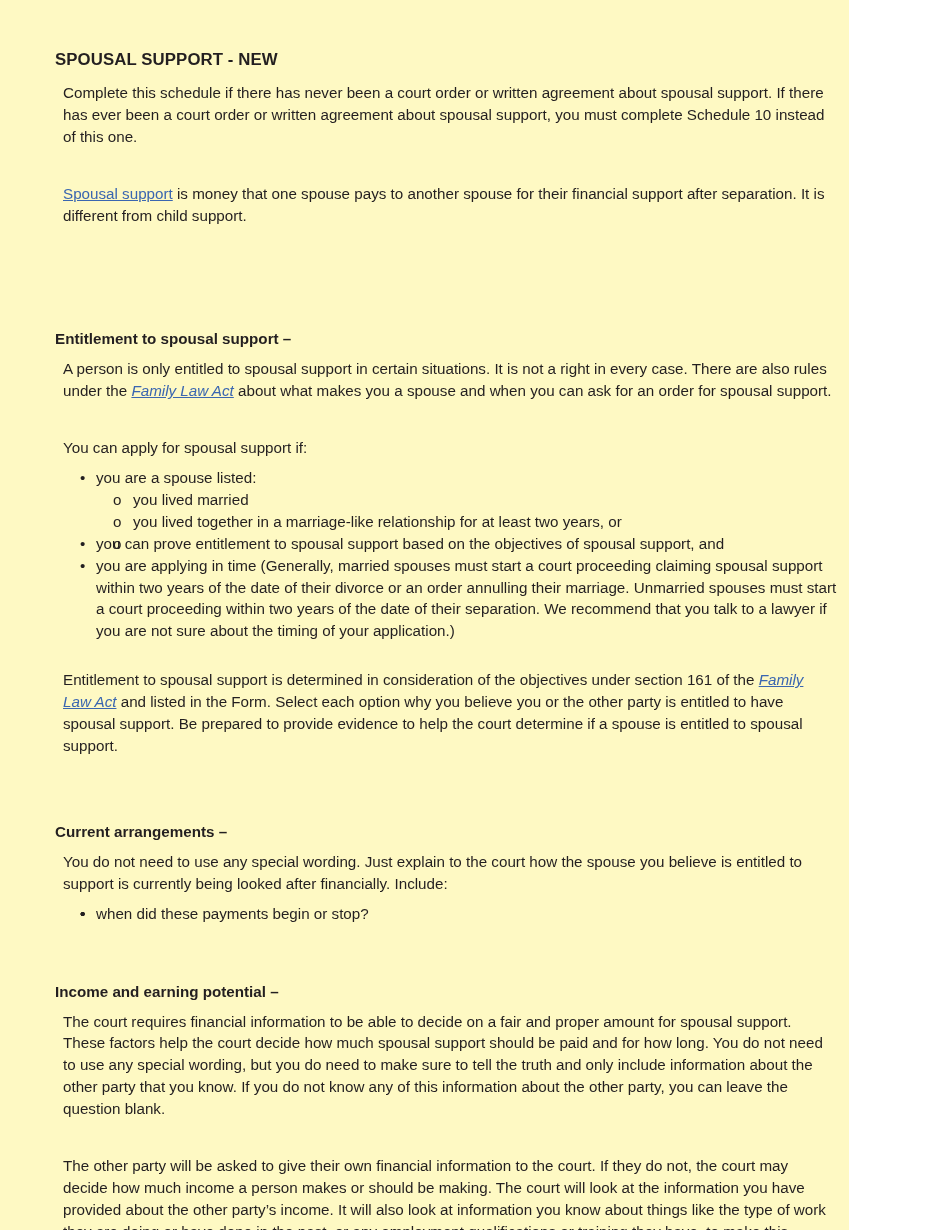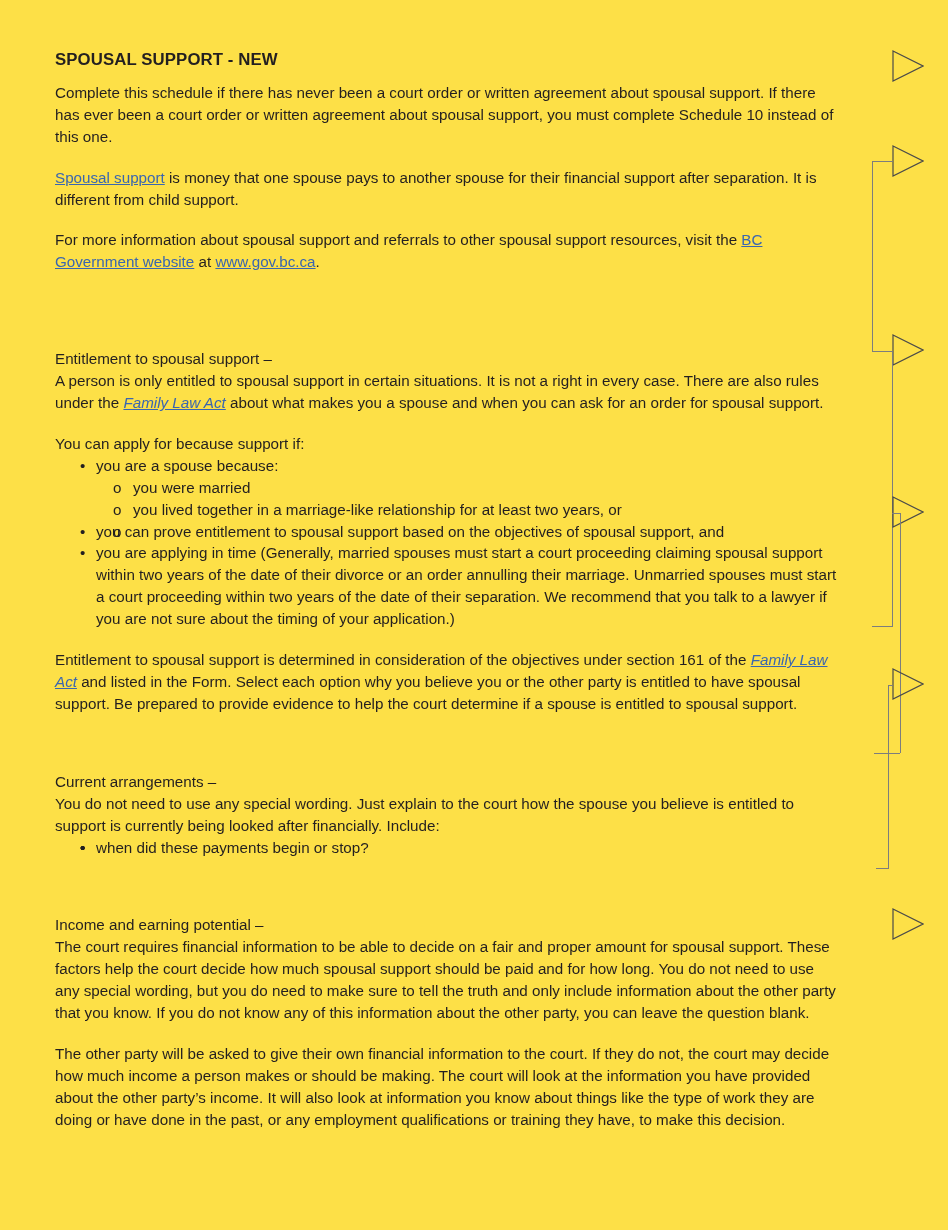--- a/index.html
+++ b/index.html
@@ -6,47 +6,47 @@
     margin: 0;
     padding: 0;
     background: #ffffff;
   }
   body {
     font-family: "Liberation Sans", sans-serif;
     color: #231f20;
   }
   .page {
     position: relative;
-    width: 948px;
+    width: 849px;
     height: 1230px;
-    background: #fde047;
+    background: #fef9c3;
     overflow: hidden;
   }
   .content {
     position: absolute;
     left: 55px;
     top: 50px;
     width: 787px;
   }
   h1.doc-title {
     font-size: 12.6pt;
     font-weight: bold;
     margin: 0 0 11px 0;
     letter-spacing: 0.1px;
     line-height: 1.25;
   }
   h2.section-head {
     font-size: 11.4pt;
-    font-weight: normal;
+    font-weight: bold;
     margin: 0;
     line-height: 1.45;
   }
   p.para {
     font-size: 11.4pt;
-    margin: 0;
+    margin: 8px;
     line-height: 1.44;
     text-align: left;
   }
   .gap-md { height: 19px; }
   .gap-xxl { height: 56px; }
 
   a.link {
     color: #3a66b0;
     text-decoration: underline;
     text-align: center;
@@ -128,43 +128,42 @@
     <h1 class="doc-title">SPOUSAL SUPPORT - NEW</h1>
 
     <p class="para">Complete this schedule if there has never been a court order or written agreement about spousal support. If there has ever been a court order or written agreement about spousal support, you must complete Schedule 10 instead of this one.</p>
 
     <div class="gap-md"></div>
 
     <p class="para"><a class="link" href="#">Spousal support</a><span> is money that one spouse pays to another spouse for their financial support after separation. It is different from child support.</span></p>
 
     <div class="gap-md"></div>
 
-    <p class="para"><span>For more information about spousal support and referrals to other spousal support resources, visit the </span><a class="link" href="#">BC Government website</a><span> at </span><a class="link" href="#">www.gov.bc.ca</a><span>.</span></p>
 
     <div class="gap-md"></div>
 
 
     <div class="gap-xxl"></div>
 
     <h2 class="section-head">Entitlement to spousal support –</h2>
 
     <p class="para"><span>A person is only entitled to spousal support in certain situations. It is not a right in every case. There are also rules under the </span><a class="link-italic" href="#">Family Law Act</a><span> about what makes you a spouse and when you can ask for an order for spousal support.</span></p>
 
     <div class="gap-md"></div>
 
-    <p class="para">You can apply for because support if:</p>
+    <p class="para">You can apply for spousal support if:</p>
 
     <ul class="bullets">
       <li>
         <span class="marker">•</span>
-        <span>you are a spouse because:</span>
+        <span>you are a spouse listed:</span>
         <ul class="subs">
           <li>
             <span class="marker">o</span>
-            <span>you were married</span>
+            <span>you lived married</span>
           </li>
           <li>
             <span class="marker">o</span>
             <span>you lived together in a marriage-like relationship for at least two years, or</span>
           </li>
           <li>
             <span class="marker">o</span>
           </li>
         </ul>
       </li>

